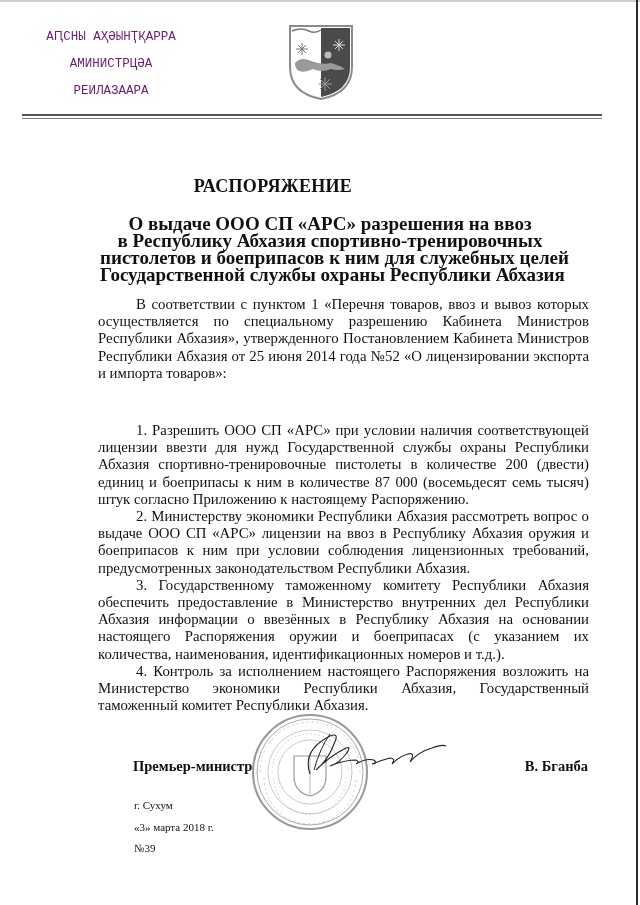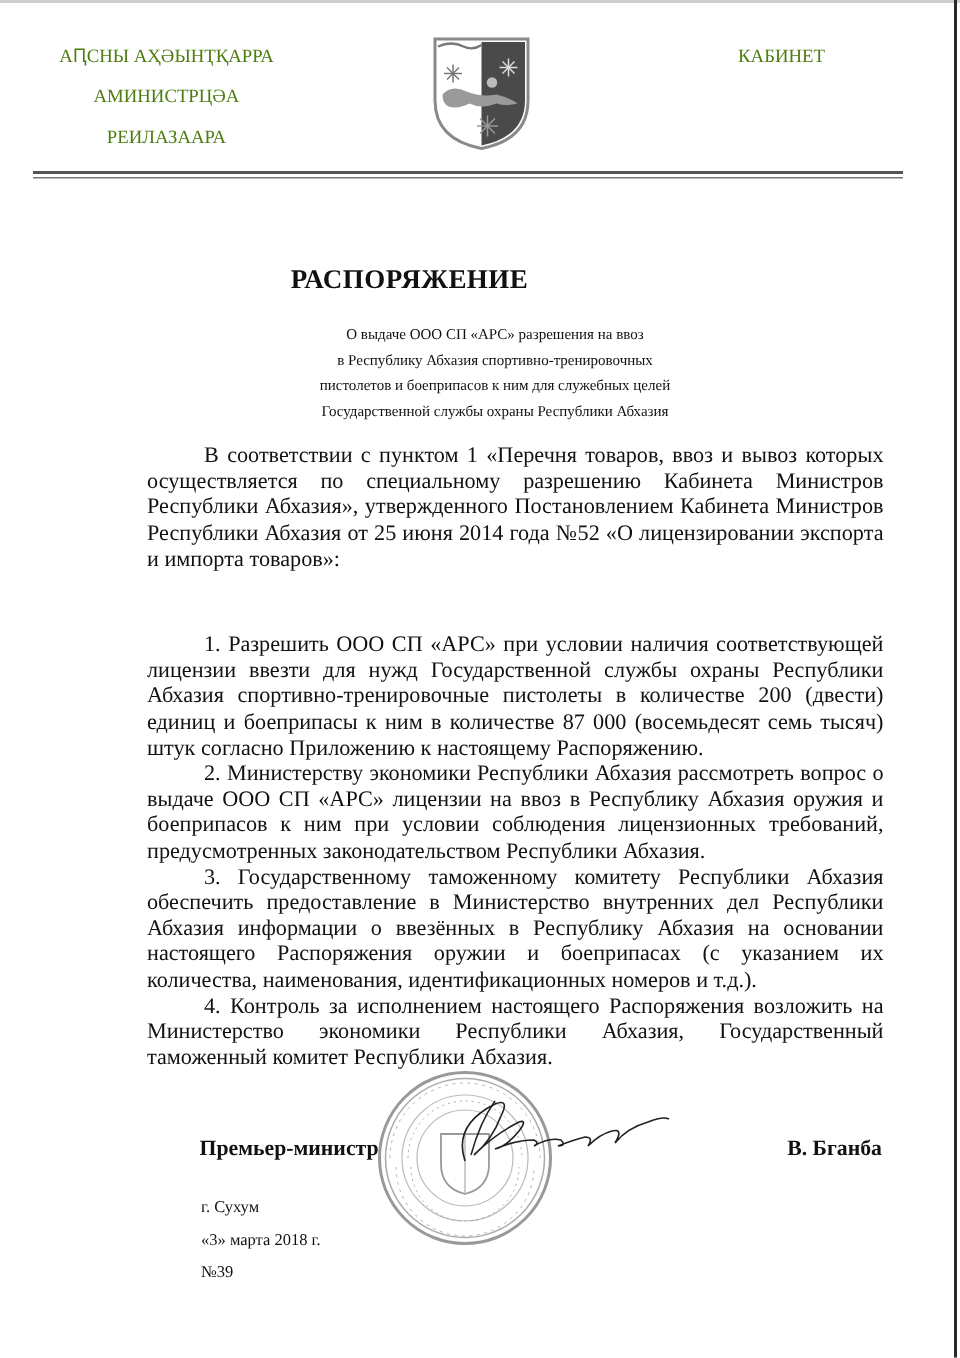--- a/index.html
+++ b/index.html
@@ -3,33 +3,33 @@
 <meta charset="utf-8">
 <style>
   html, body { margin: 0; padding: 0; }
   body {
     width: 640px; height: 905px; background: #ffffff; position: relative; overflow: hidden;
     font-family: "Liberation Serif", "DejaVu Serif", serif; color: #111;
   }
   .scan-edge-top { position: absolute; left: 0; top: 0; width: 640px; height: 2px; background: #cfcfcf; }
   .scan-edge-right { position: absolute; right: 2px; top: 0; width: 2px; height: 905px; background: #2a2a2a; }
   .header-left, .header-right {
-    position: absolute; top: 24px; font-family: Liberation Serif, serif;
-    font-size: 12.5px; color: #4d7c0f; text-align: center; line-height: 27px;
+    position: absolute; top: 24px; font-family: Liberation Mono, monospace;
+    font-size: 12.5px; color: #701a75; text-align: center; line-height: 27px;
   }
   .header-left { left: 36px; width: 150px; }
   .header-right { left: 442px; width: 158px; }
   .header-line { display: block; white-space: nowrap; }
   .emblem { position: absolute; left: 287px; top: 23px; width: 68px; height: 78px; }
   .double-rule { position: absolute; left: 22px; top: 114px; width: 580px; height: 5px;
     border-top: 2px solid #555; border-bottom: 1px solid #777; box-sizing: border-box; }
   .doc-title { position: absolute; left: 0; width: 546px; top: 176px; text-align: center;
     font-weight: bold; font-size: 18px; letter-spacing: 0.3px; }
   .subject { position: absolute; left: 100px; width: 460px; top: 215px; text-align: center;
-    font-weight: normal; font-size: 10px; line-height: 17px; }
+    font-weight: bold; font-size: 19px; line-height: 17px; }
   .subject span { display: block; white-space: nowrap; }
   .body-text { position: absolute; left: 98px; width: 491px; font-size: 14.8px; line-height: 17.2px;
     text-align: justify; }
   .body-text p { margin: 0; text-indent: 38px; text-align: justify; }
   .para-intro { top: 296px; }
   .items { top: 402px; margin-top: 20px; }
   .sig-row { position: absolute; top: 758px; left: 133px; width: 455px; font-weight: bold; font-size: 14.5px; }
   .sig-title { position: absolute; left: 0; top: 0; }
   .sig-name { position: absolute; right: 0; top: 0; }
   .stamp { position: absolute; left: 250px; top: 712px; width: 120px; height: 120px; }
@@ -71,21 +71,20 @@
         <line x1="31" y1="61" x2="45" y2="61"></line>
         <line x1="33" y1="56" x2="43" y2="66"></line>
         <line x1="43" y1="56" x2="33" y2="66"></line>
       </g>
     <path d="M8 40 Q14 33 24 38 Q34 42 44 40 Q52 42 58 46 Q50 48 44 46 Q34 50 26 46 Q18 50 12 48 Q8 46 8 40 Z" fill="#9a9a9a"></path>
     <circle cx="41" cy="32" r="3.5" fill="#bbb"></circle>
   </svg>
 </div>
 
 <div class="header-right">
-  <span class="header-line">КАБИНЕТ</span>
 </div>
 
 <div class="double-rule"></div>
 
 <div class="doc-title">РАСПОРЯЖЕНИЕ</div>
 
 <div class="subject">
   <span>О выдаче ООО СП «АРС» разрешения на ввоз</span>
   <span>в Республику Абхазия спортивно-тренировочных</span>
   <span>пистолетов и боеприпасов к ним для служебных целей</span>

